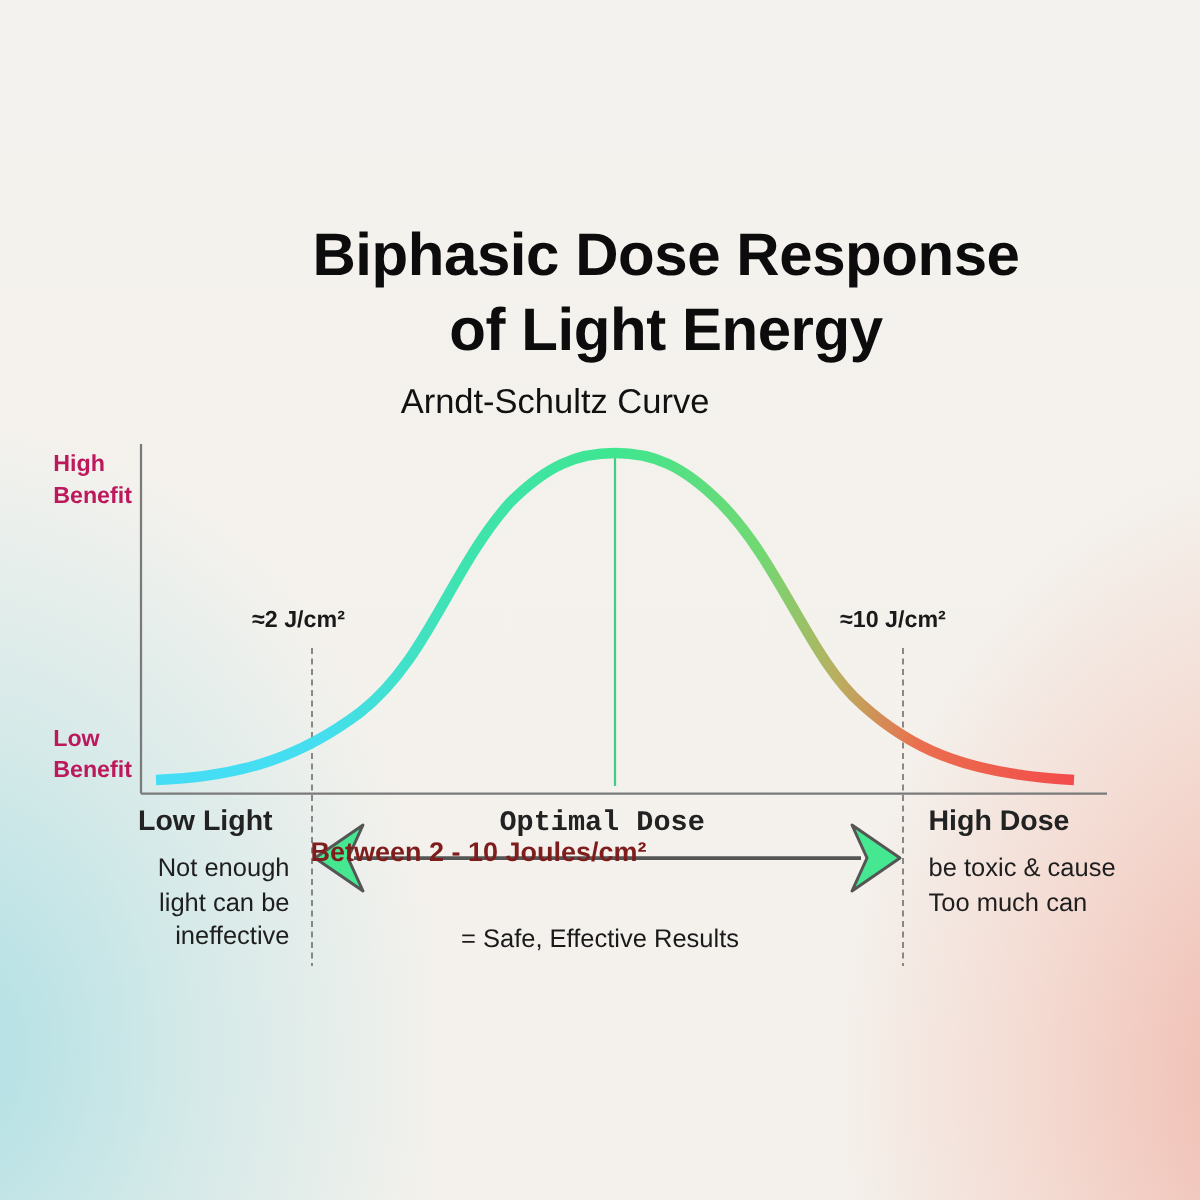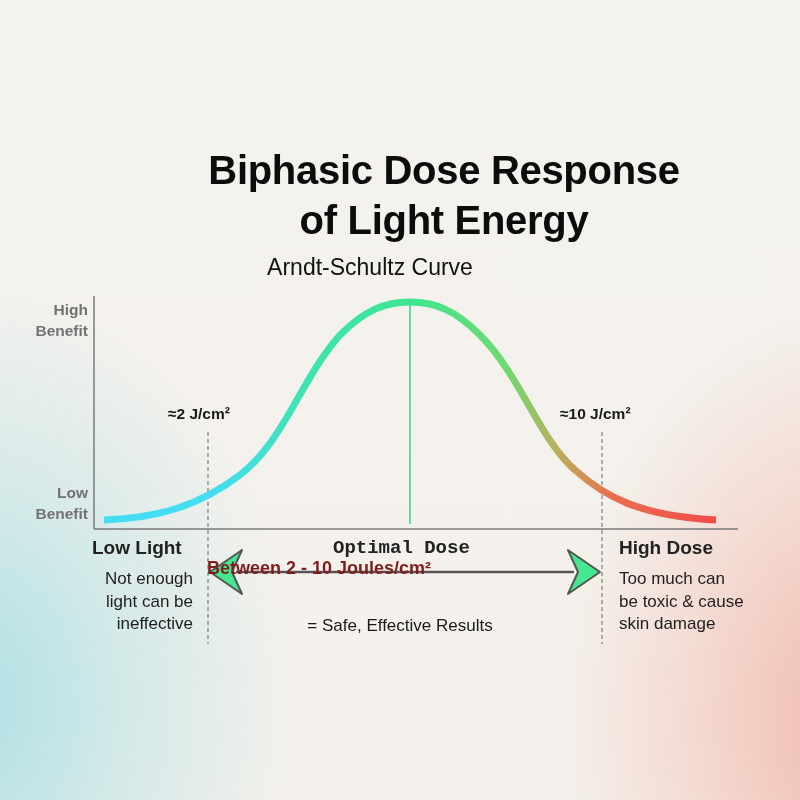--- a/index.html
+++ b/index.html
@@ -21,22 +21,22 @@
     letter-spacing:-0.3px;
     padding-left:44px;
   }
   .t1 { top:145px; }
   .t2 { top:195px; }
   .subtitle {
     position:absolute; top:254px; left:0; width:740px; text-align:center;
     font-size:23px; color:#111;
   }
   .ylabel {
-    position:absolute; right:712px; text-align:right;
-    font-weight:bold; font-size:15.5px; line-height:21px; color:#737373;
+    position:absolute; right:712px; text-align:left;
+    font-weight:bold; font-size:15.5px; line-height:21px; color:#be185d;
   }
   .mark {
     position:absolute; font-weight:bold; font-size:15.5px; color:#1a1a1a;
   }
   svg.chart { position:absolute; left:0; top:0; }
   .zone-title {
     position:absolute; font-weight:bold; font-size:19px; color:#222;
   }
   .zone-title .hl {
     position:absolute; left:-4px; right:-4px; bottom:3px; height:6px; z-index:-1;
@@ -117,16 +117,15 @@
   <span class="hl" style="background:#45e890;"></span>
   <span>Optimal Dose</span>
 </div>
 <div class="range-main">Between 2 - 10 Joules/cm²</div>
 <div class="range-sub">= Safe, Effective Results</div>
 
 <div class="zone-title" style="left:619px; top:537px;">
   <span>High Dose</span>
 </div>
 <div class="zone-desc" style="left:619px; top:568px;">
+  <div>be toxic &amp; cause</div>
   <div>Too much can</div>
-  <div>be toxic &amp; cause</div>
-  <div>skin damage</div>
 </div>
 
 </body></html>

